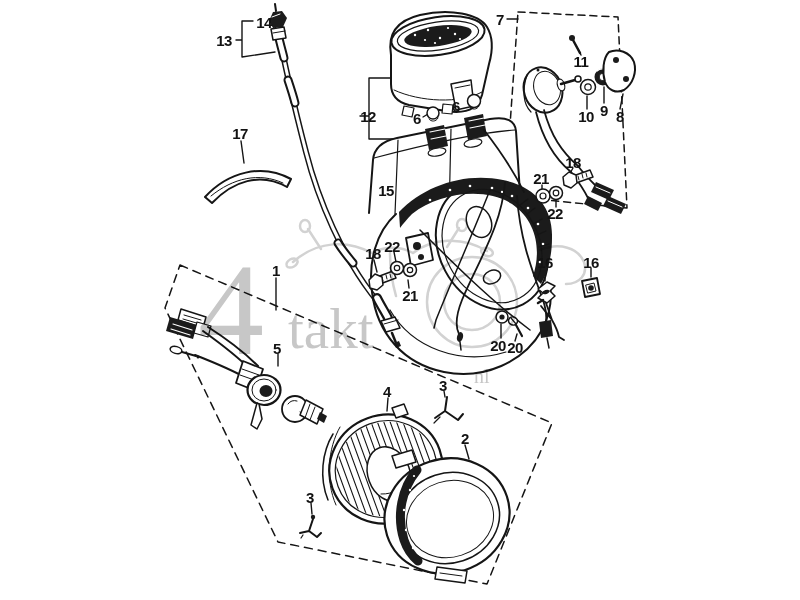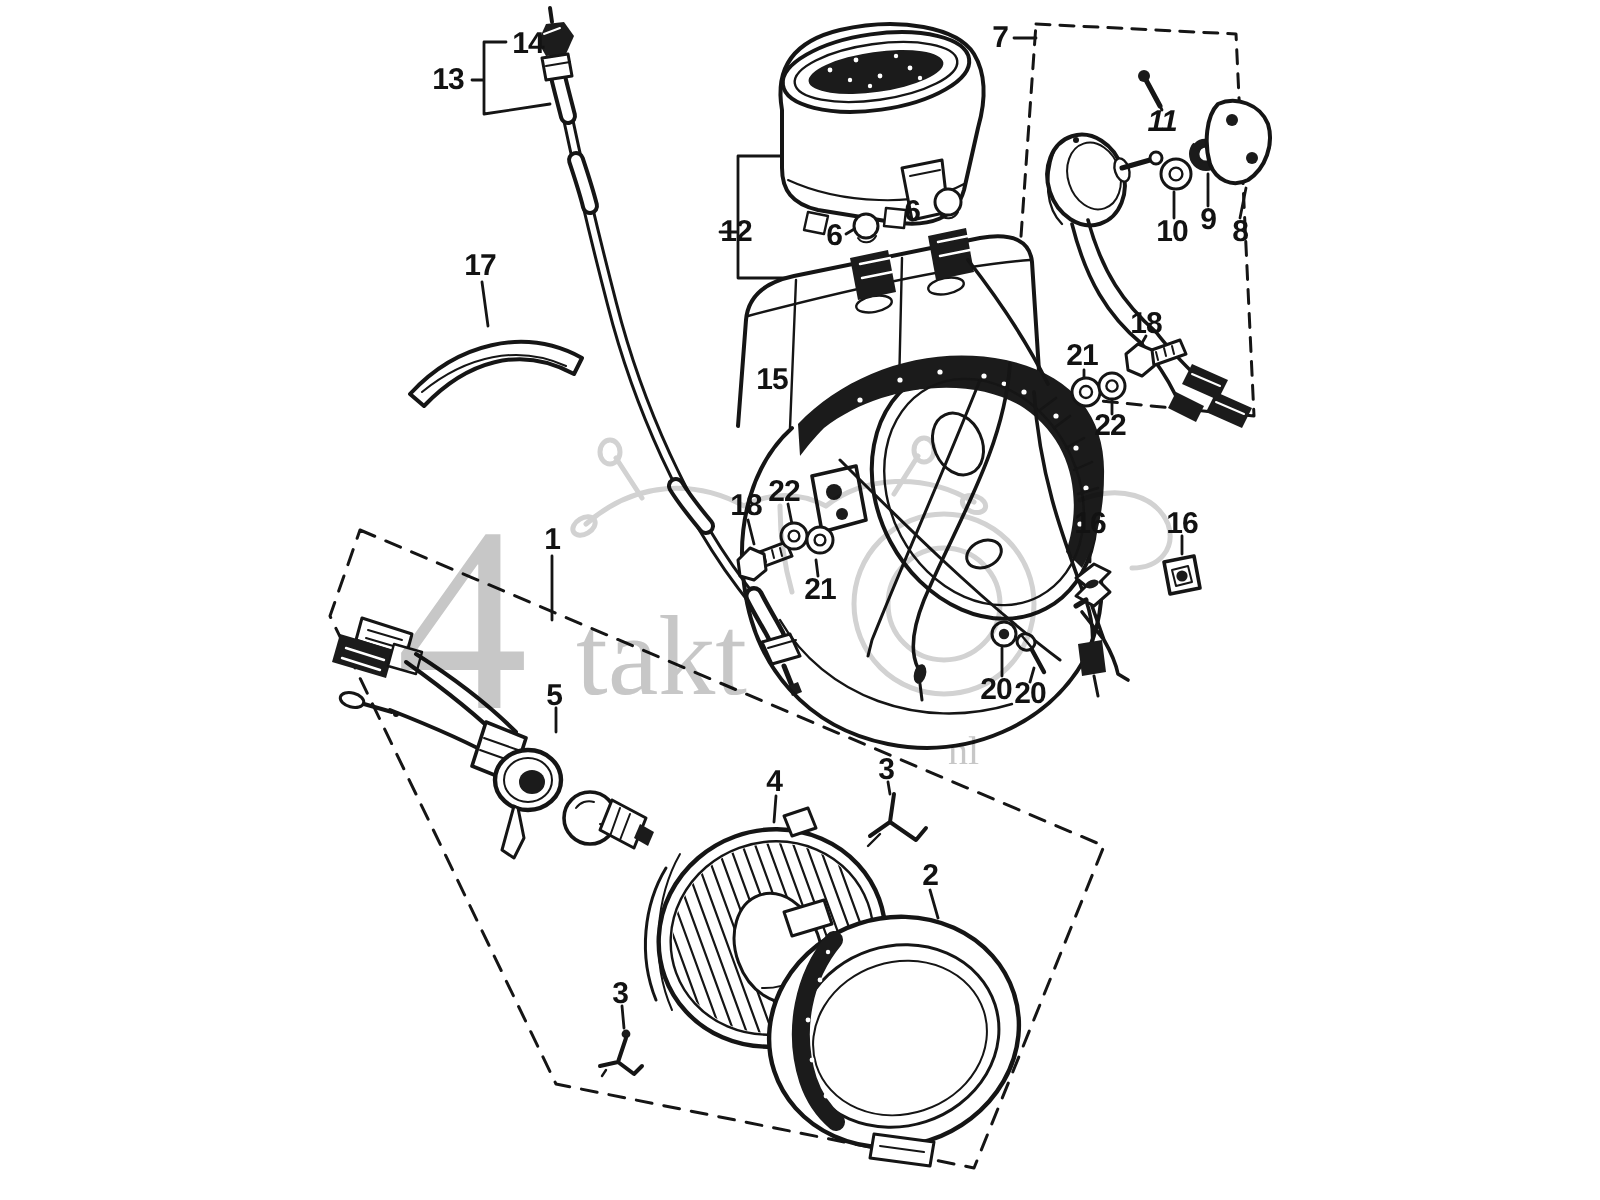--- a/index.html
+++ b/index.html
@@ -320,21 +320,21 @@
 </div>
 
 <div id="callout-layer">
       <div class="callout" style="left: 224px; top: 40px;">13</div>
       <div class="callout" style="left: 264px; top: 22px;">14</div>
       <div class="callout" style="left: 240px; top: 133px;">17</div>
       <div class="callout" style="left: 352px; top: 116px; margin-left: 16px;">12</div>
       <div class="callout" style="left: 417px; top: 118px;">6</div>
       <div class="callout" style="left: 456px; top: 106px;">6</div>
       <div class="callout" style="left: 500px; top: 19px;">7</div>
-      <div class="callout" style="left: 581px; top: 61px; font-style: italic;">11</div>
+      <div class="callout" style="left: 581px; top: 61px;">11</div>
       <div class="callout" style="left: 586px; top: 116px;">10</div>
       <div class="callout" style="left: 604px; top: 110px;">9</div>
       <div class="callout" style="left: 620px; top: 116px;">8</div>
       <div class="callout" style="left: 386px; top: 190px;">15</div>
       <div class="callout" style="left: 573px; top: 162px;">18</div>
       <div class="callout" style="left: 541px; top: 178px;">21</div>
       <div class="callout" style="left: 555px; top: 213px;">22</div>
       <div class="callout" style="left: 545px; top: 262px;">16</div>
       <div class="callout" style="left: 591px; top: 262px;">16</div>
       <div class="callout" style="left: 373px; top: 253px;">18</div>

